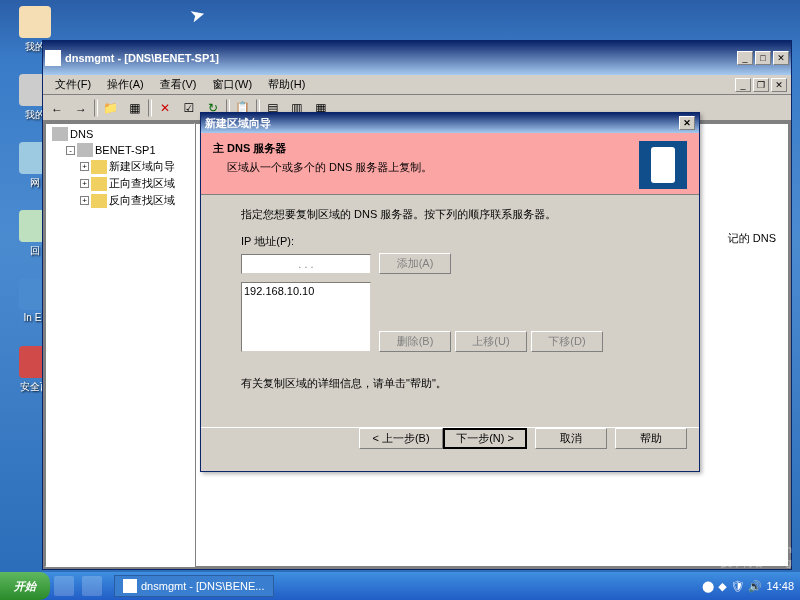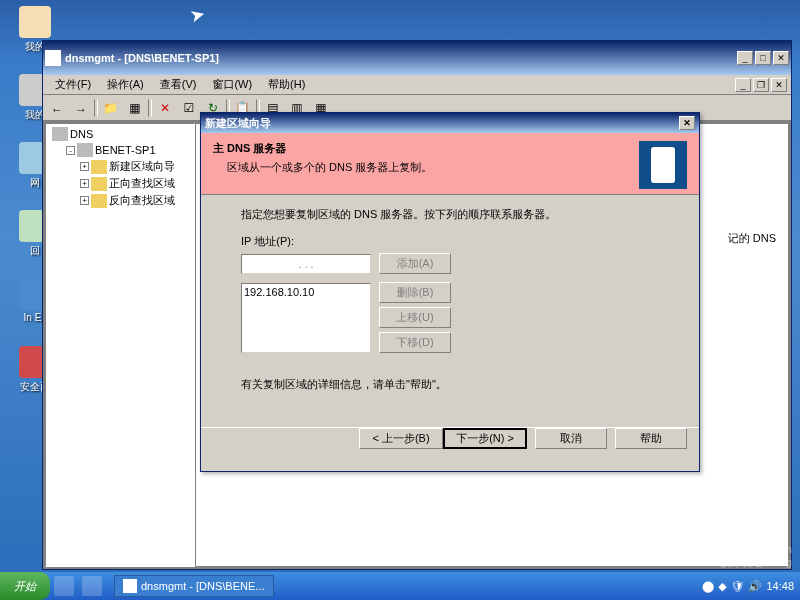--- a/index.html
+++ b/index.html
@@ -39,26 +39,26 @@
 .wiz-body{flex:1;padding:12px 40px;color:#000}
 .wiz-body p{margin-bottom:12px}
 .lbl{margin-bottom:4px}
 .iprow{display:flex;gap:8px;align-items:center;margin-bottom:8px}
 .ipbox{width:130px;height:20px;background:#fff;border:1px inset #d4d0c8;display:flex;align-items:center;justify-content:space-around;font-size:10px;color:#888}
 .btn{min-width:72px;height:21px;background:#d4d0c8;border:1px solid #fff;border-right-color:#808080;border-bottom-color:#808080;text-align:center;line-height:19px;color:#808080}
 .btn.on{color:#000}
 .btn.def{border:2px solid #000;line-height:17px}
 .listbox{width:130px;height:70px;background:#fff;border:1px inset #d4d0c8;padding:2px}
 .listrow{display:flex;gap:8px;align-items:flex-end}
-.listbtns{display:flex;flex-direction:column;gap:4px}
+.listbtns{display:flex;flex-direction:row;gap:4px}
 .wiz-footer{height:44px;border-top:1px solid #fff;display:flex;align-items:flex-start;justify-content:flex-end;gap:8px;padding:0 12px}
 .pairbtn{display:flex}
 .pairbtn .btn{min-width:84px}
 .taskbar{position:absolute;bottom:0;left:0;right:0;height:28px;background:linear-gradient(#3f8fe0,#215dc6);display:flex;align-items:center}
-.start{height:28px;padding:0 14px;background:linear-gradient(#5fb85f,#2a8a2a);color:#fff;font-weight:normal;display:flex;align-items:center;font-style:italic;border-radius:0 10px 10px 0}
+.start{height:28px;padding:0 14px;background:linear-gradient(#5fb85f,#2a8a2a);color:#fff;font-weight:bold;display:flex;align-items:center;font-style:italic;border-radius:0 10px 10px 0}
 .tbico{width:20px;height:20px;margin:0 4px;background:rgba(255,255,255,.2);border-radius:2px}
 .taskbtn{height:22px;padding:0 8px;background:#3a7ed0;border:1px solid #2a5ca0;color:#fff;display:flex;align-items:center;gap:4px;margin-left:8px;min-width:160px}
 .tray{margin-left:auto;padding:0 6px;color:#fff;display:flex;align-items:center;gap:4px}
 .cursor{position:absolute;top:4px;left:190px;font-size:18px;color:#fff;transform:rotate(-15deg)}
 .watermark{position:absolute;right:8px;bottom:30px;color:rgba(255,255,255,.35);font-size:18px;font-weight:bold;text-align:right}
 </style>
 </head>
 <body>
 
 <div class="desktop-icon" style="top:4px">

